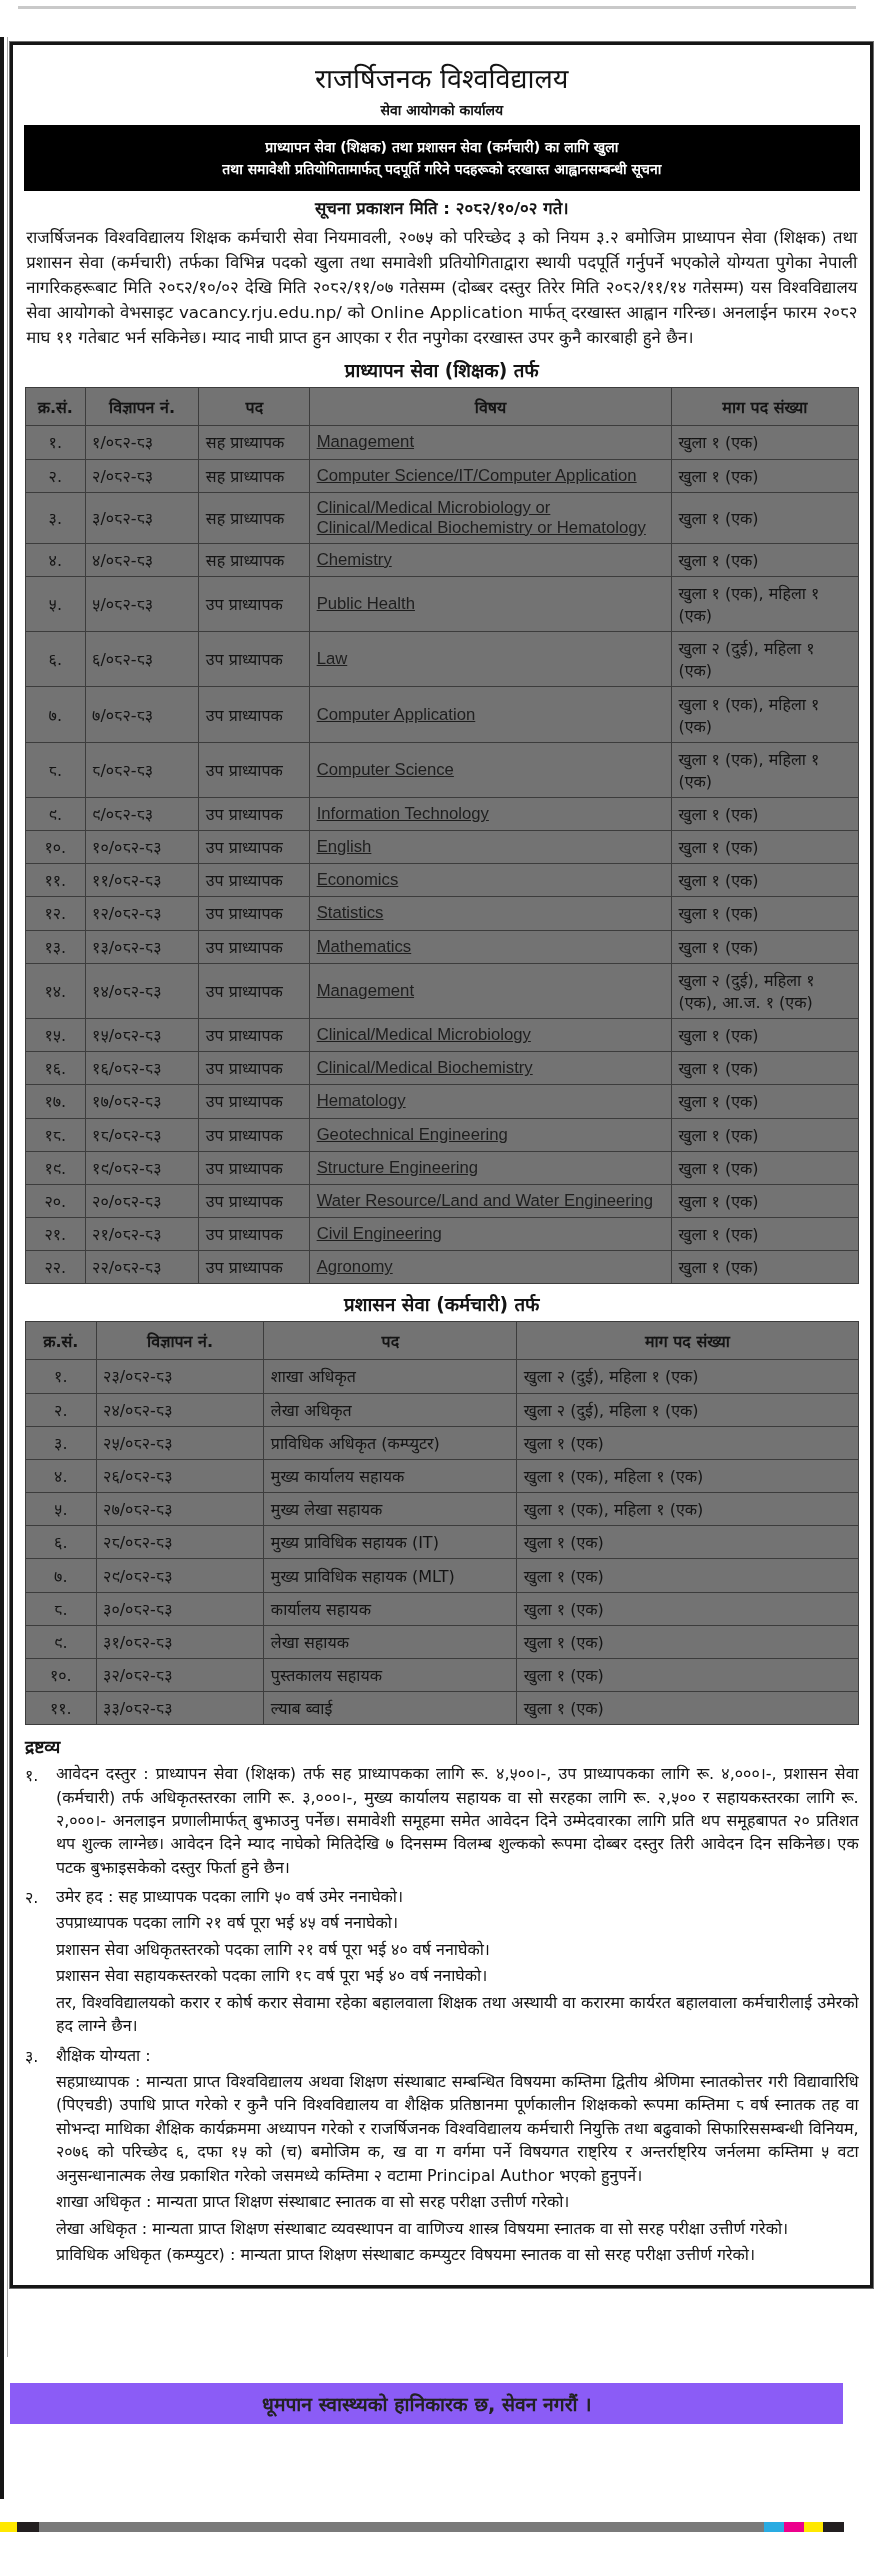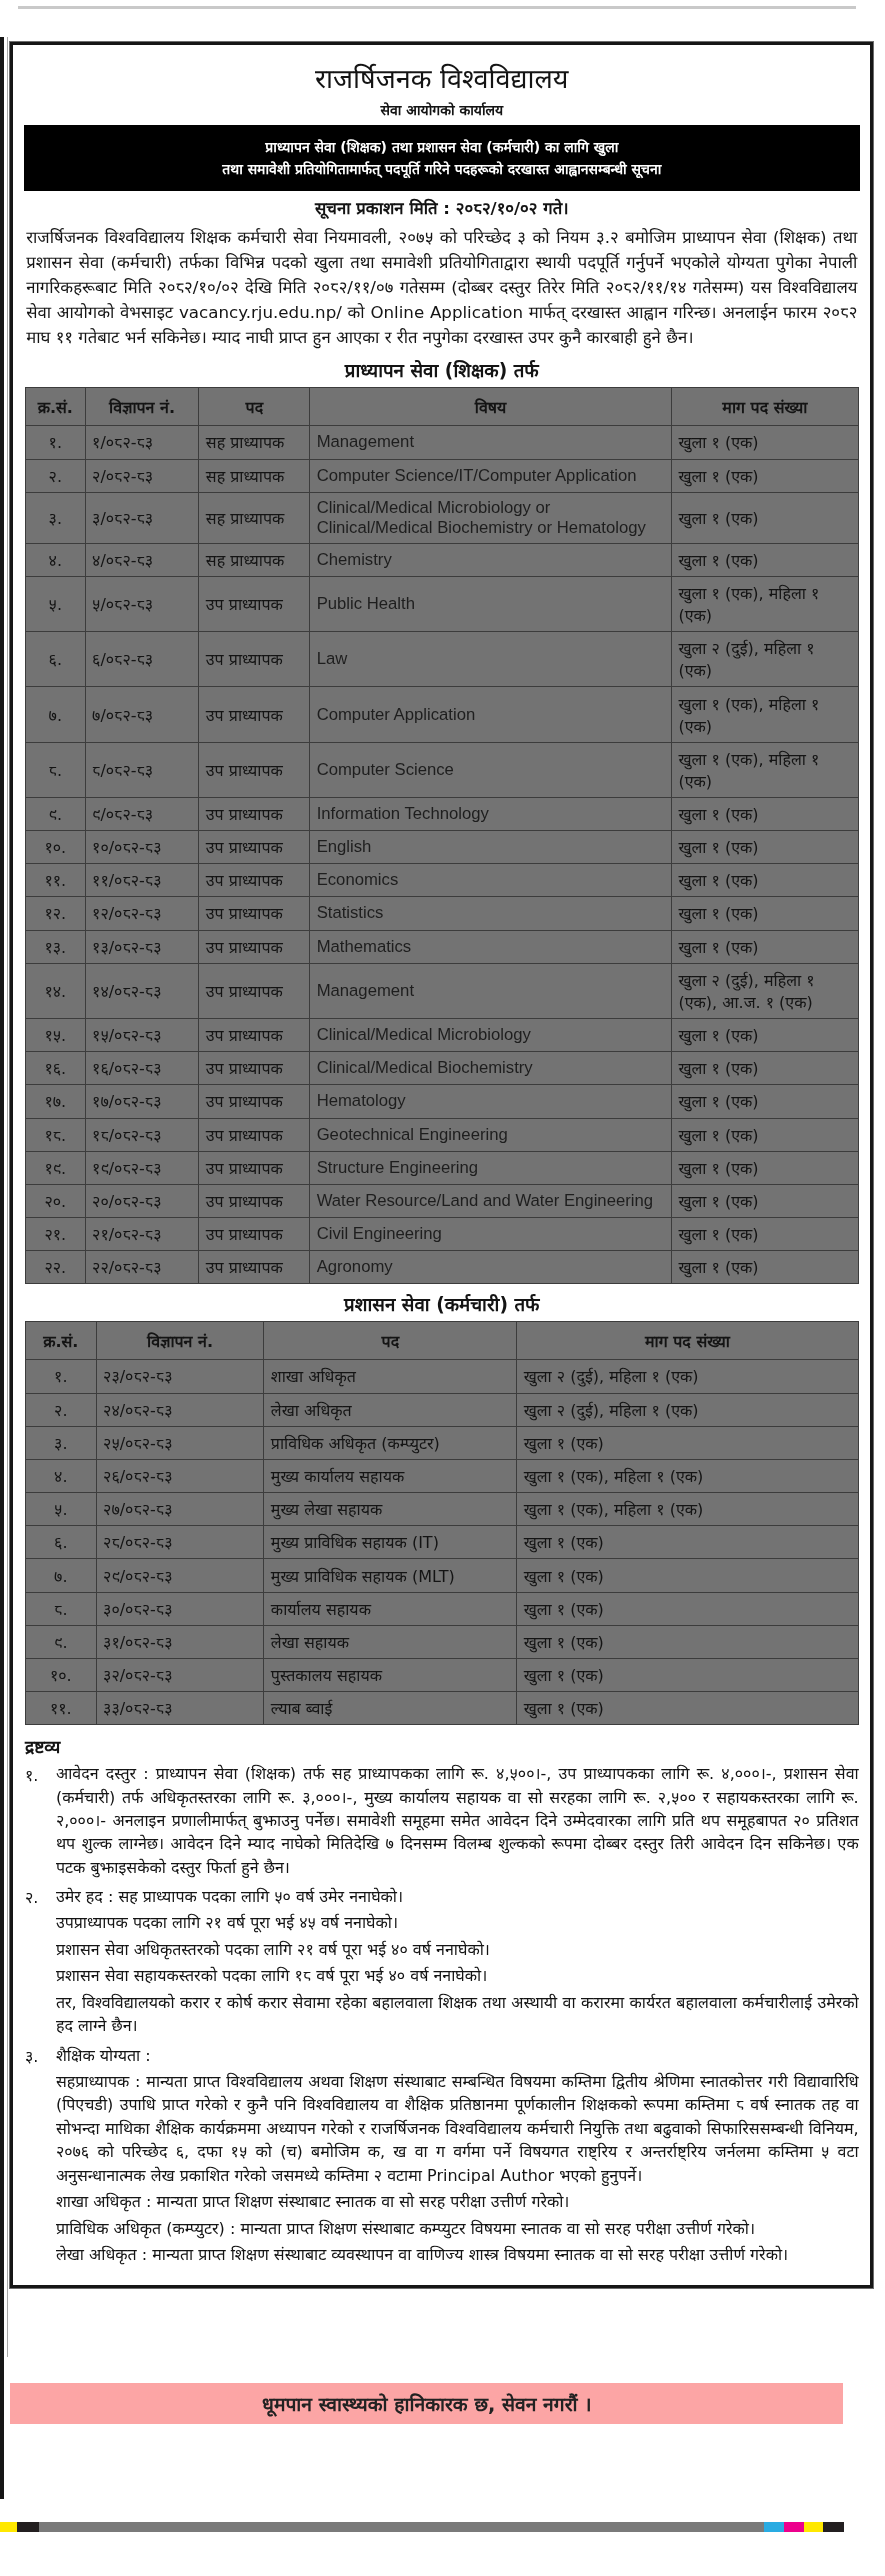--- a/index.html
+++ b/index.html
@@ -22,35 +22,35 @@
   .banner{background:#000;color:#fff;margin:2.6px 0 5.1px;padding:10.3px 11.6px;text-align:center;}
   .banner div{font-size:14px;font-weight:bold;line-height:1.6;}
   .pubdate{text-align:center;font-size:16.7px;font-weight:600;margin:5.1px 0 6.4px;}
   .intro{font-size:16.7px;line-height:1.5;text-align:justify;margin:2.6px 2.6px 6.4px;}
 
   .caption{text-align:center;font-size:18.7px;font-weight:bold;margin:6.4px 0 5.1px;}
   table{border-collapse:collapse;width:100%;background:#737373;}
   th,td{border:1.3px solid #3c3c3c;padding:5.1px 6.4px;font-size:16px;vertical-align:middle;}
   th{font-weight:bold;text-align:center;padding:7.7px 5.1px;}
   td.c-sn{text-align:center;}
-  .t1 .c-sn{width:46px;} .t1 .c-adv{width:100px;} .t1 .c-post{width:97px;} .t1 .c-subject{width:348px;}
+  .t1 .c-sn{width:46px;} .t1 .c-adv{width:100px;} .t1 .c-post{width:97px;} .t1 .c-subject{width:348px;text-decoration:underline;}
   .t2 .c-sn{width:57px;} .t2 .c-adv{width:154px;} .t2 .c-post{width:239px;}
   td.latin{font-family:"Liberation Sans","DejaVu Sans",sans-serif;font-size:16.7px;color:#1e1e1e;}
   .tbl-wrap{margin:0 1.3px;}
 
   .notes{margin:9px 1.3px 0;}
   .notes-heading{font-size:17.4px;font-weight:bold;margin:3.9px 0 3.9px;}
   .note{display:flex;margin:0 0 2.6px;}
   .nnum{flex:none;width:31px;font-size:16px;line-height:1.46;padding-top:1.3px;}
   .nbody{flex:1;}
   .nbody p{margin:0 0 3.2px;font-size:16px;line-height:1.46;text-align:justify;}
   .nbody p b{font-weight:normal;}
 
   .smoke-banner{
-    position:absolute;left:10.3px;top:2383px;width:833px;height:41px;background:#fca5a5;
+    position:absolute;left:10.3px;top:2383px;width:833px;height:41px;background:#8b5cf6;
     display:flex;align-items:center;justify-content:center;
   }
   .smoke-banner span{font-size:19.3px;font-weight:bold;color:#222;}
   .colorbar{position:absolute;left:0;top:2522px;height:9.7px;display:flex;}
   .colorbar div{height:100%;}
 </style>
 </head>
 <body>
 
 <div class="top-rule"></div>
@@ -341,22 +341,22 @@
             <p>प्रशासन सेवा सहायकस्तरको पदका लागि १८ वर्ष पूरा भई ४० वर्ष ननाघेको।</p>
             <p>तर, विश्वविद्यालयको करार र कोर्ष करार सेवामा रहेका बहालवाला शिक्षक तथा अस्थायी वा करारमा कार्यरत बहालवाला कर्मचारीलाई उमेरको हद लाग्ने छैन।</p>
           </div>
         </div>
         <div class="note">
           <div class="nnum">३.</div>
           <div class="nbody">
             <p><b>शैक्षिक योग्यता</b> :</p>
             <p><b>सहप्राध्यापक</b> : मान्यता प्राप्त विश्वविद्यालय अथवा शिक्षण संस्थाबाट सम्बन्धित विषयमा कम्तिमा द्वितीय श्रेणिमा स्नातकोत्तर गरी विद्यावारिधि (पिएचडी) उपाधि प्राप्त गरेको र कुनै पनि विश्वविद्यालय वा शैक्षिक प्रतिष्ठानमा पूर्णकालीन शिक्षकको रूपमा कम्तिमा ८ वर्ष स्नातक तह वा सोभन्दा माथिका शैक्षिक कार्यक्रममा अध्यापन गरेको र राजर्षिजनक विश्वविद्यालय कर्मचारी नियुक्ति तथा बढुवाको सिफारिससम्बन्धी विनियम, २०७६ को परिच्छेद ६, दफा १५ को (च) बमोजिम क, ख वा ग वर्गमा पर्ने विषयगत राष्ट्रिय र अन्तर्राष्ट्रिय जर्नलमा कम्तिमा ५ वटा अनुसन्धानात्मक लेख प्रकाशित गरेको जसमध्ये कम्तिमा २ वटामा Principal Author भएको हुनुपर्ने।</p>
             <p><b>शाखा अधिकृत</b> : मान्यता प्राप्त शिक्षण संस्थाबाट स्नातक वा सो सरह परीक्षा उत्तीर्ण गरेको।</p>
+            <p><b>लेखा अधिकृत</b> : मान्यता प्राप्त शिक्षण संस्थाबाट व्यवस्थापन वा वाणिज्य शास्त्र विषयमा स्नातक वा सो सरह परीक्षा उत्तीर्ण गरेको।</p>
             <p><b>प्राविधिक अधिकृत (कम्प्युटर)</b> : मान्यता प्राप्त शिक्षण संस्थाबाट कम्प्युटर विषयमा स्नातक वा सो सरह परीक्षा उत्तीर्ण गरेको।</p>
-            <p><b>लेखा अधिकृत</b> : मान्यता प्राप्त शिक्षण संस्थाबाट व्यवस्थापन वा वाणिज्य शास्त्र विषयमा स्नातक वा सो सरह परीक्षा उत्तीर्ण गरेको।</p>
           </div>
         </div>
       </div>
 
   </div>
 </div>
 
 <div class="smoke-banner">
   <span>धूमपान स्वास्थ्यको हानिकारक छ, सेवन नगरौं ।</span>
 </div>

